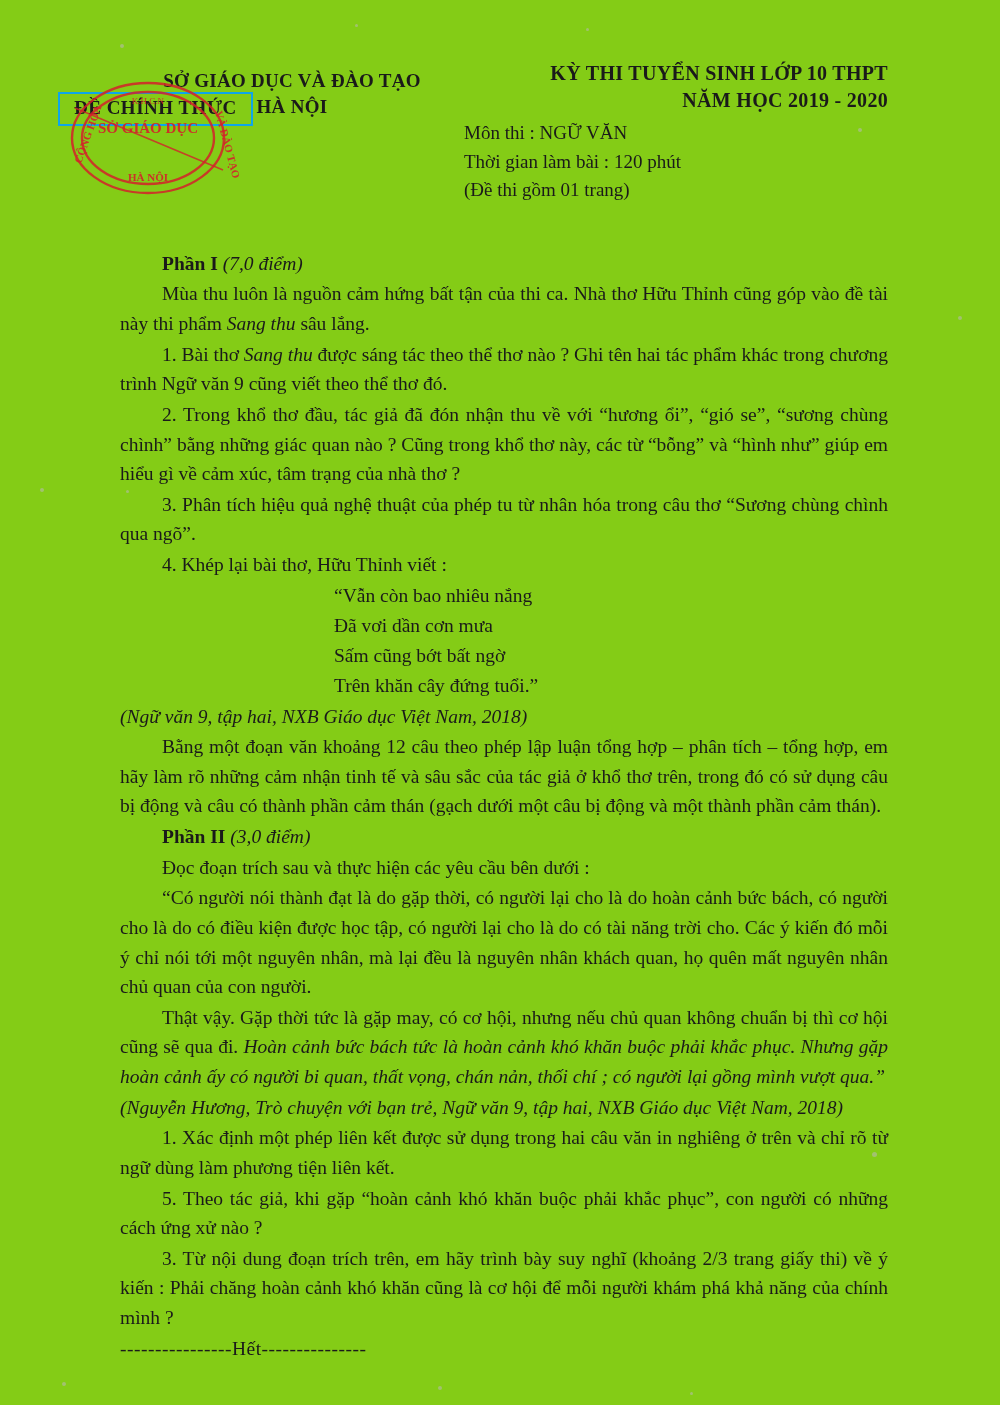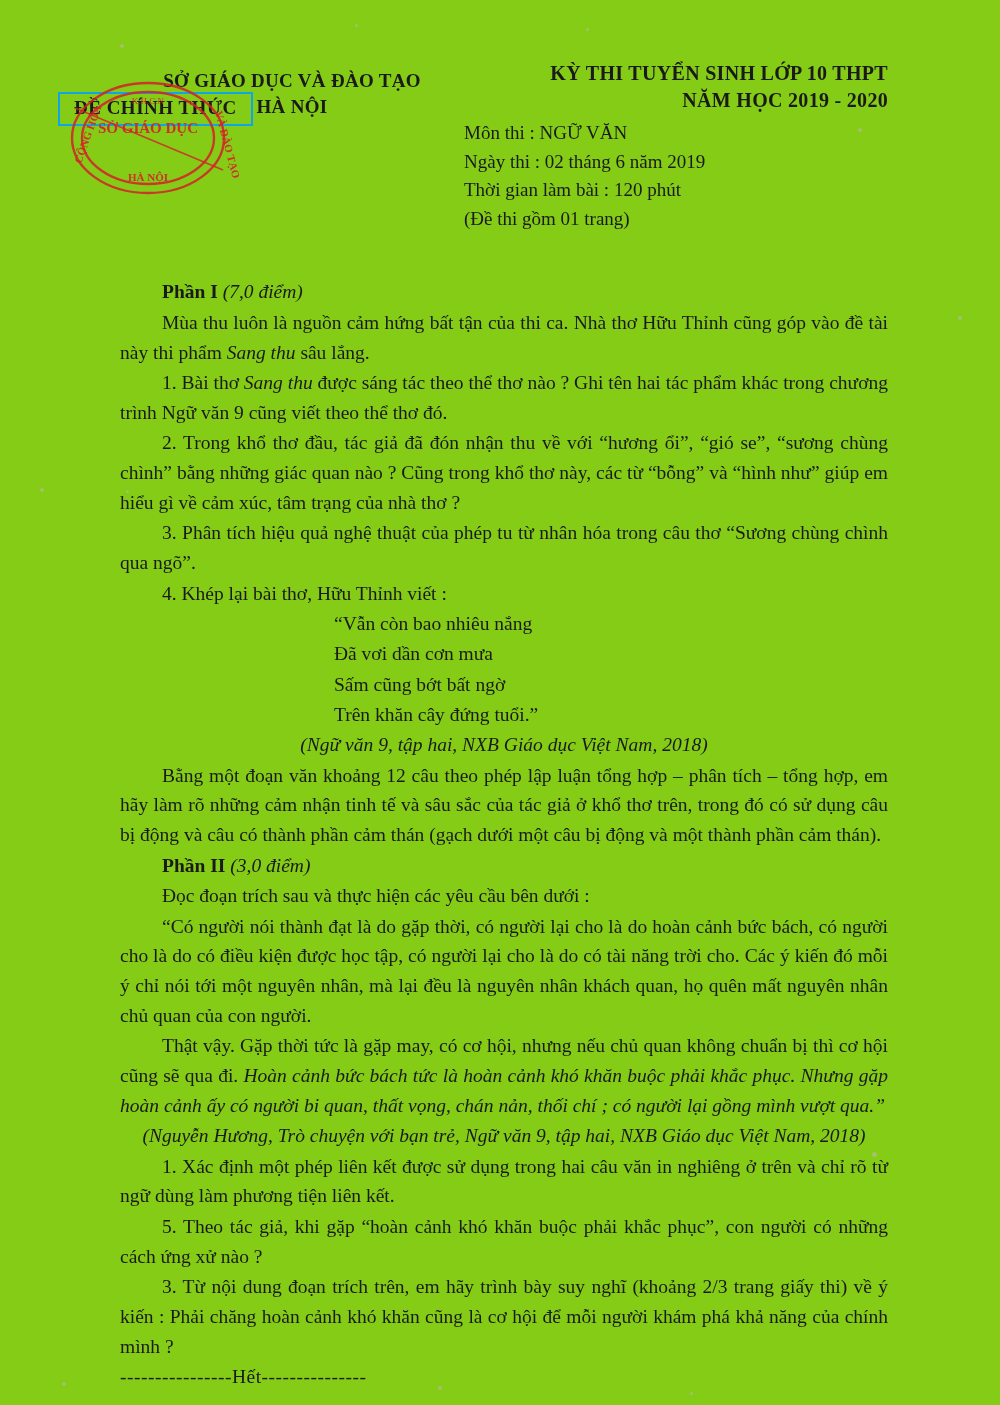--- a/index.html
+++ b/index.html
@@ -98,21 +98,21 @@
     text-indent: 42px;
     margin-top: 10px;
   }
   .part-title .pt-pts { font-weight: normal; font-style: italic; }
   i, .it { font-style: italic; }
   .verse {
     margin-left: 222px;
     line-height: 1.55;
   }
   .src-right {
-    text-align: center;
+    text-align: left;
     font-style: italic;
   }
   .het {
     text-align: left;
     margin-top: 12px;
     letter-spacing: .5px;
   }
 </style>
 </head>
 <body>
@@ -139,21 +139,20 @@
         <div class="bold-caps">HÀ NỘI</div>
       </div>
       <div class="hdr-right">
         <div class="bold-caps">KỲ THI TUYỂN SINH LỚP 10 THPT</div>
         <div class="bold-caps">NĂM HỌC 2019 - 2020</div>
       </div>
     </div>
 
     <div class="exam-meta">
       <div>Môn thi : NGỮ VĂN</div>
-      <div>Ngày thi : 02 tháng 6 năm 2019</div>
       <div>Thời gian làm bài : 120 phút</div>
       <div>(Đề thi gồm 01 trang)</div>
     </div>
 
     <div class="body-text">
 
       <p class="part-title">
         <span>Phần I</span>
         <span class="pt-pts">(7,0 điểm)</span>
       </p>

